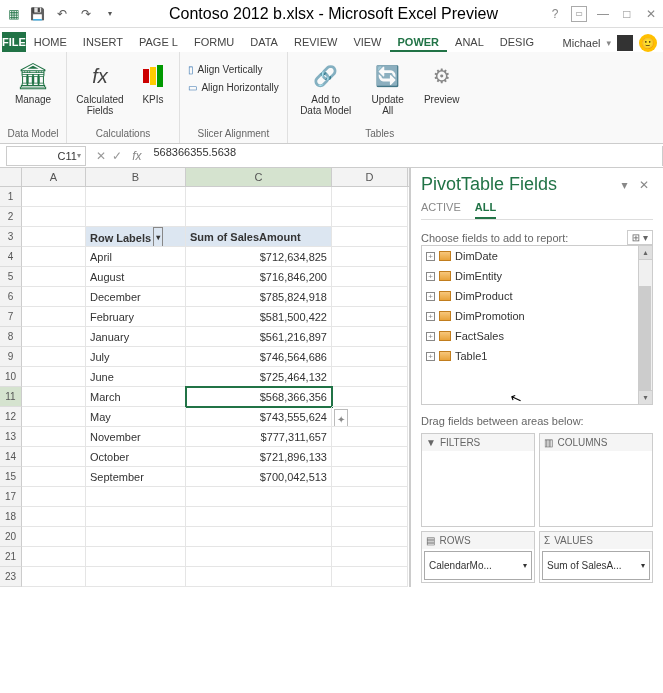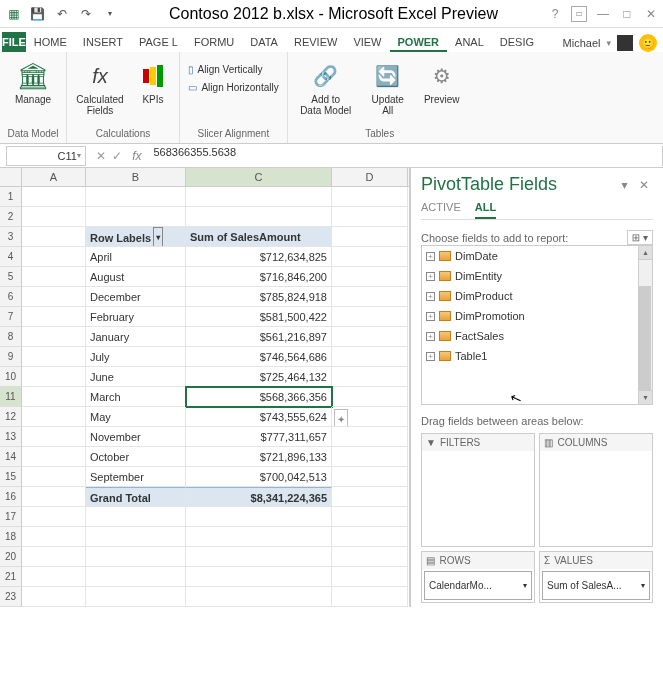--- a/index.html
+++ b/index.html
@@ -315,27 +315,20 @@
           <div class="cell cD"></div>
         </div>
         <div class="row">
           <div class="rh">15</div>
           <div class="cell cA"></div>
           <div class="cell cB">September</div>
           <div class="cell cC">$700,042,513</div>
           <div class="cell cD"></div>
         </div>
         <div class="row">
-          <div class="rh">16</div>
-          <div class="cell cA"></div>
-          <div class="cell cB pivot-total">Grand Total</div>
-          <div class="cell cC pivot-total">$8,341,224,365</div>
-          <div class="cell cD"></div>
-        </div>
-        <div class="row">
           <div class="rh">17</div>
           <div class="cell cA"></div>
           <div class="cell cB"></div>
           <div class="cell cC"></div>
           <div class="cell cD"></div>
         </div>
         <div class="row">
           <div class="rh">18</div>
           <div class="cell cA"></div>
           <div class="cell cB"></div>

